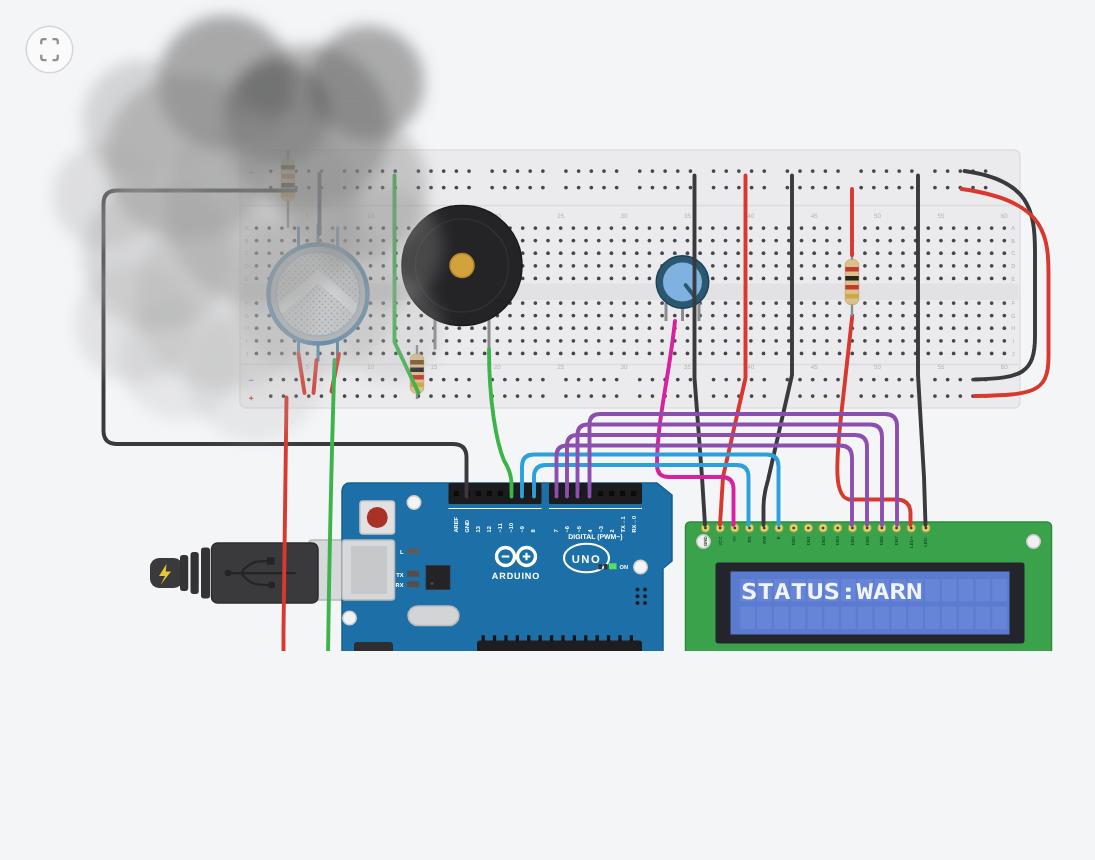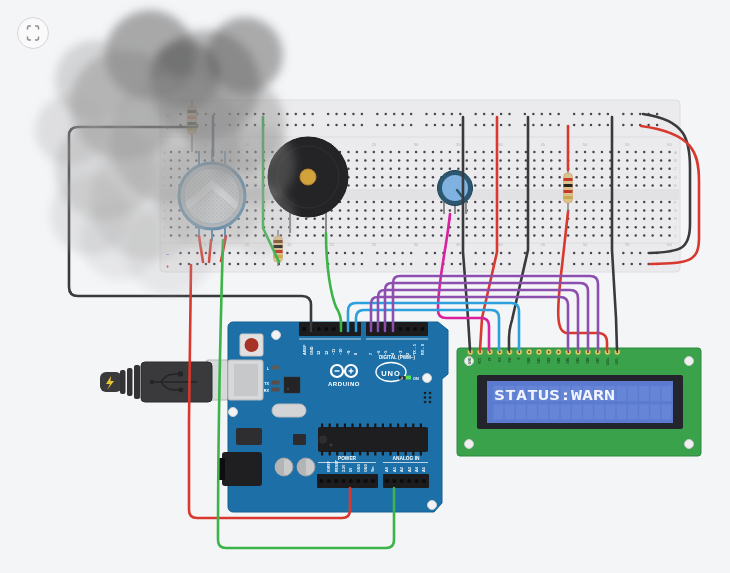--- a/index.html
+++ b/index.html
@@ -1,17 +1,17 @@
 <!DOCTYPE html>
 <html><head>
 <meta charset="utf-8">
 <title>Circuit</title>
 <style>
   html,body{margin:0;padding:0;background:#f4f5f7;}
-  .stage{width:730px;height:573px;position:relative;overflow:hidden;background:#f4f5f7;}
+  .stage{width:730px;height:434px;position:relative;overflow:hidden;background:#f4f5f7;}
   svg{display:block;}
   svg text{font-family:"Liberation Sans",sans-serif;user-select:none;}
   .lcd-text{font-family:"DejaVu Sans Mono",monospace;font-weight:bold;}
   .silk{fill:#ffffff;font-weight:bold;}
 </style>
 </head>
 <body>
 
 <div class="stage">
 <svg id="circuit" width="730" height="573" viewBox="0 0 730 573" xmlns="http://www.w3.org/2000/svg">

